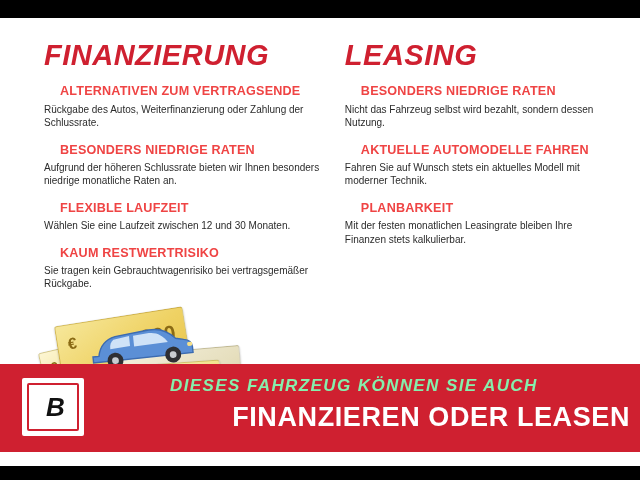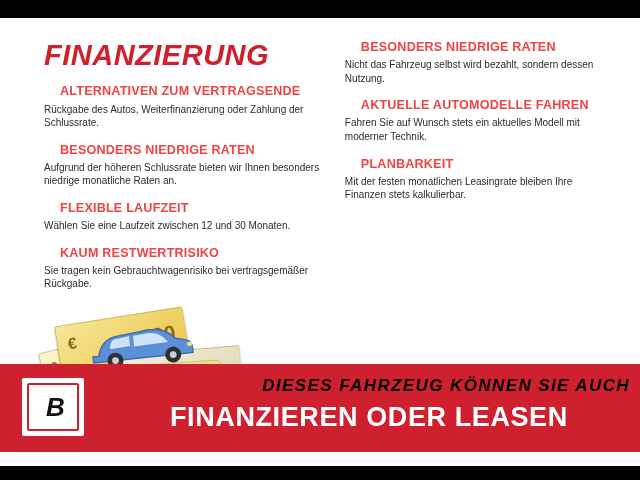--- a/index.html
+++ b/index.html
@@ -137,32 +137,32 @@
   .banner {
     position: absolute;
     left: 0; bottom: 14px;
     width: 640px; height: 88px;
     background: #cf2030;
   }
   .banner-line1 {
     position: absolute;
     left: 170px; top: 12px;
     width: 460px;
-    text-align: right;
-    color: #000000;
+    text-align: left;
+    color: #86efac;
     font-size: 17px;
     font-weight: bold;
     font-style: italic;
     letter-spacing: 1.4px;
   }
   .banner-line2 {
     position: absolute;
     left: 170px; top: 38px;
     width: 460px;
-    text-align: left;
+    text-align: right;
     color: #ffffff;
     font-size: 27px;
     font-weight: bold;
     letter-spacing: 0.6px;
   }
   .logo {
     position: absolute;
     left: 22px; top: 14px;
     width: 62px; height: 58px;
     background: #ffffff;
@@ -213,20 +213,21 @@
           <p>Wählen Sie eine Laufzeit zwischen 12 und 30 Monaten.</p>
         </div>
 
         <div class="block">
           <h2>KAUM RESTWERTRISIKO</h2>
           <p>Sie tragen kein Gebrauchtwagenrisiko bei vertragsgemäßer Rückgabe.</p>
         </div>
       </div>
 
       <div class="col col-right">
+        <h1 class="col-title">LEASING</h1>
 
 
         <div class="block">
           <h2>BESONDERS NIEDRIGE RATEN</h2>
           <p>Nicht das Fahrzeug selbst wird bezahlt, sondern dessen Nutzung.</p>
         </div>
 
         <div class="block">
           <h2>AKTUELLE AUTOMODELLE FAHREN</h2>
           <p>Fahren Sie auf Wunsch stets ein aktuelles Modell mit moderner Technik.</p>

